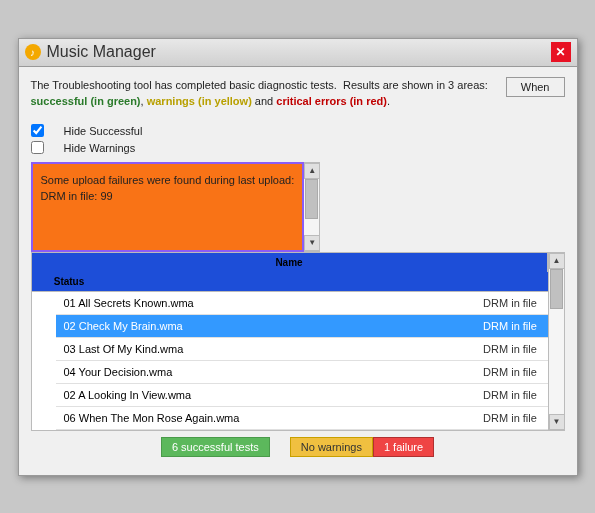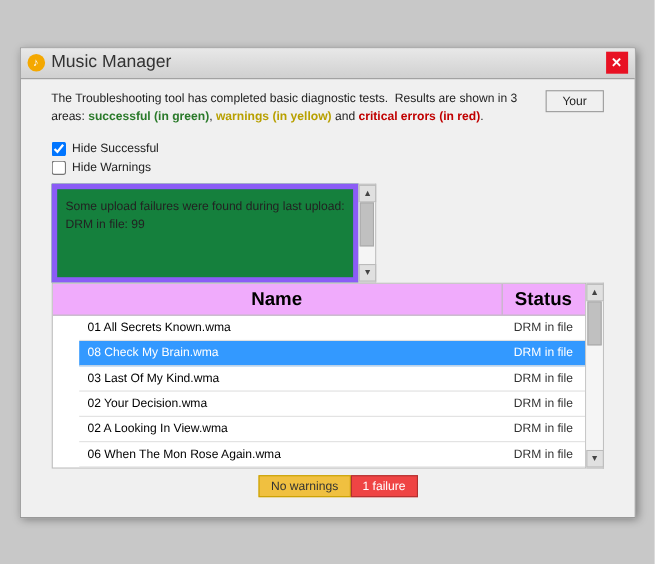--- a/index.html
+++ b/index.html
@@ -57,41 +57,41 @@
       color: white;
       border: none;
       cursor: pointer;
       font-size: 12px;
       display: flex;
       align-items: center;
       justify-content: center;
       font-weight: bold;
     }
     .content {
-      padding: 10px 28px;
+      padding: 10px 12px;
     }
     .info-text {
       font-size: 11px;
       color: #222;
       line-height: 1.5;
       margin-bottom: 8px;
     }
     .info-text .green { color: #2a7a2a; font-weight: bold; }
     .info-text .yellow { color: #b8a000; font-weight: bold; }
     .info-text .red { color: #c00000; font-weight: bold; }
     .checkboxes {
       margin-bottom: 8px;
       display: flex;
       flex-direction: column;
       gap: 4px;
     }
     .checkbox-row {
       display: flex;
-      align-items: center;
-      gap: 6px;
+      align-items: flex-end;
+      gap: 20px;
     }
     .checkbox-row input[type="checkbox"] {
       width: 13px;
       height: 13px;
       cursor: pointer;
     }
     .checkbox-label {
       font-size: 11px;
       color: #222;
     }
@@ -103,41 +103,42 @@
     }
     .help-btn {
       padding: 3px 14px;
       font-size: 11px;
       background: #f0f0f0;
       border: 1px solid #999;
       cursor: pointer;
       color: #222;
     }
     .error-box {
-      border: 5px solid #8b5cf6;
-      background: #15803d;
+      border: 2px solid #8b5cf6;
+      background: #f97316;
       padding: 8px;
       margin-bottom: 0;
       min-height: 90px;
       font-size: 11px;
       color: #222;
       line-height: 1.5;
     }
     .table-container {
       flex: 1;
       border: 1px solid #bbb;
       background: #fff;
       overflow: hidden;
     }
     .table-header {
       display: flex;
-      background: #f0abfc;
+      background: #1d4ed8;
       border-bottom: 1px solid #bbb;
-      font-size: 17px;
+      font-size: 10px;
       font-weight: bold;
+      flex-direction: column;
     }
     .col-name {
       flex: 1;
       padding: 4px 8px;
       text-align: center;
       border-right: 1px solid #bbb;
     }
     .col-status {
       width: 75px;
       padding: 4px 4px;
@@ -252,21 +253,21 @@
     </div>
     <button class="close-btn">✕</button>
   </div>
 
   <div class="content">
 
     <div class="top-row">
       <p class="info-text">
         The Troubleshooting tool has completed basic diagnostic tests.&nbsp; Results are shown in 3 areas: <span class="green">successful (in green)</span>, <span class="yellow">warnings (in yellow)</span> and <span class="red">critical errors (in red)</span>.
       </p>
-      <button class="help-btn">Your</button>
+      <button class="help-btn">When</button>
     </div>
 
     <div class="checkboxes">
       <div class="checkbox-row">
         <input type="checkbox" id="hide-successful" checked="" style="">
         <label class="checkbox-label" for="hide-successful">Hide Successful</label>
       </div>
       <div class="checkbox-row">
         <input type="checkbox" id="hide-warnings" style="">
         <label class="checkbox-label" for="hide-warnings">Hide Warnings</label>
@@ -293,29 +294,29 @@
         <div class="table-header">
           <div class="col-name">Name</div>
           <div class="col-status">Status</div>
         </div>
 
         <div class="table-row">
           <div class="cell-name">01 All Secrets Known.wma</div>
           <div class="cell-status">DRM in file</div>
         </div>
         <div class="table-row selected">
-          <div class="cell-name">08 Check My Brain.wma</div>
+          <div class="cell-name">02 Check My Brain.wma</div>
           <div class="cell-status">DRM in file</div>
         </div>
         <div class="table-row">
           <div class="cell-name">03 Last Of My Kind.wma</div>
           <div class="cell-status">DRM in file</div>
         </div>
         <div class="table-row">
-          <div class="cell-name">02 Your Decision.wma</div>
+          <div class="cell-name">04 Your Decision.wma</div>
           <div class="cell-status">DRM in file</div>
         </div>
         <div class="table-row">
           <div class="cell-name">02 A Looking In View.wma</div>
           <div class="cell-status">DRM in file</div>
         </div>
         <div class="table-row">
           <div class="cell-name">06 When The Mon Rose Again.wma</div>
           <div class="cell-status">DRM in file</div>
         </div>
@@ -323,17 +324,18 @@
       <div class="right-scrollbar">
         <div class="scroll-arrow">▲</div>
         <div class="scroll-track">
           <div class="scroll-thumb"></div>
         </div>
         <div class="scroll-arrow">▼</div>
       </div>
     </div>
 
     <div class="status-bar">
+      <span class="status-badge badge-green">6 successful tests</span>
       <span class="status-badge badge-yellow">No warnings</span>
       <span class="status-badge badge-red">1 failure</span>
     </div>
   </div>
 </div>
 
 </body></html>

